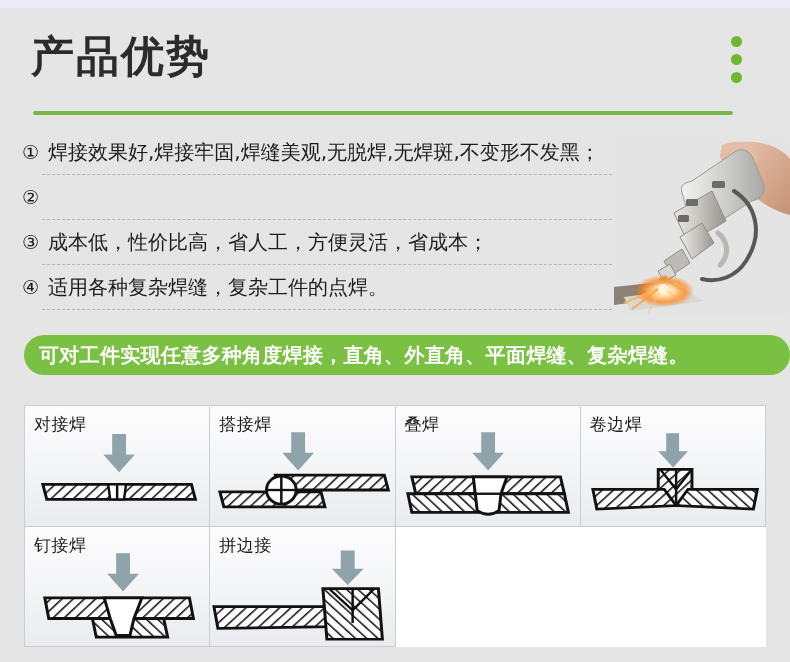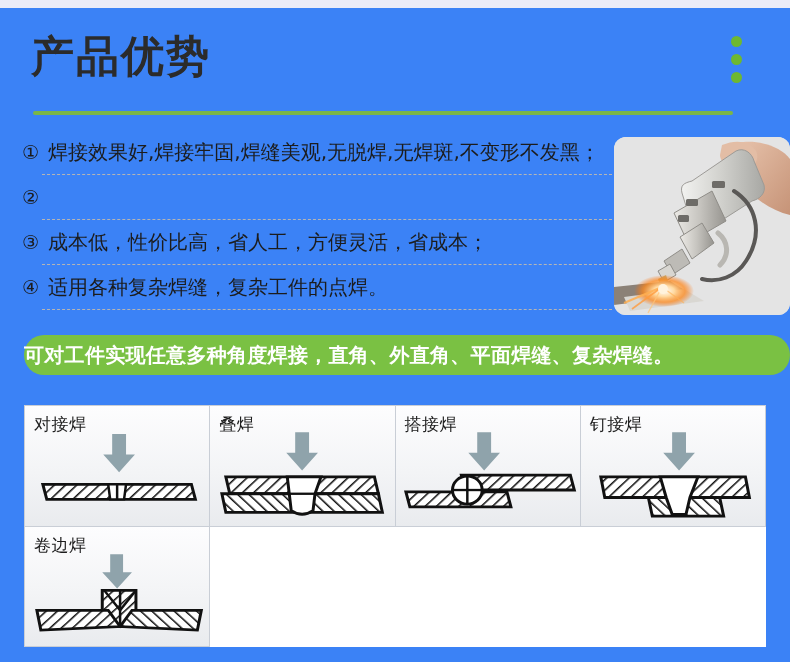--- a/index.html
+++ b/index.html
@@ -2,21 +2,21 @@
 <html><head>
 <meta charset="utf-8">
 <style>
   * { margin:0; padding:0; box-sizing:border-box; }
   html, body {
     width:790px; height:662px;
     background:#ffffff;
     font-family:"DejaVu Sans","Liberation Sans",sans-serif;
     overflow:hidden;
   }
-  #page { position:relative; width:790px; height:662px; background:#3b82f6; }
+  #page { position:relative; width:790px; height:662px; background:#e5e5e5; }
 
   
   .top-strip {
     position:absolute; left:0; top:0; width:790px; height:8px;
     background:#ebecf8;
   }
 
   
   .header { position:absolute; left:0; top:8px; width:790px; height:92px; }
   .page-title {
@@ -61,21 +61,21 @@
   }
 
   
   .banner {
     position:absolute; left:24px; top:335px; width:766px; height:40px;
     background:#7ac143; border-radius:20px;
     display:flex; align-items:center;
   }
   .banner-text {
     color:#ffffff; font-size:20px; font-weight:bold;
-    padding-left:0; letter-spacing:0.3px; white-space:nowrap;
+    padding-left:15px; letter-spacing:0.3px; white-space:nowrap;
   }
 
   
   .weld-grid {
     position:absolute; left:24px; top:405px;
     width:742px; height:242px;
     display:grid;
     grid-template-columns:repeat(4,1fr);
     grid-template-rows:repeat(2,1fr);
     border-left:1px solid #c9ced6;
@@ -218,81 +218,59 @@
         <g>
           <path d="M88 30 h14 v22 h9 l-16 19 l-16 -19 h9 z" fill="#8fa3ab"></path>
         </g>
         <path d="M18 84 L168 84 L172 100 L22 100 Z" fill="url(#h1)" stroke="#111" stroke-width="3"></path>
         <path d="M84 84 L102 84 L100 100 L86 100 Z" fill="#fff" stroke="#111" stroke-width="2.5"></path>
         <line x1="93" y1="84" x2="93" y2="100" stroke="#111" stroke-width="2.5"></line>
       </svg>
     </div>
 
     <div class="weld-cell">
-      <div class="weld-label">叠焊</div>
-      <svg class="weld-svg" viewBox="0 0 186 128" preserveAspectRatio="none">
-        <defs>
-          <pattern id="h3" width="8" height="8" patternUnits="userSpaceOnUse" patternTransform="rotate(45)">
-            <rect width="8" height="8" fill="#fff"></rect>
-              <line x1="0" y1="0" x2="0" y2="8" stroke="#111" stroke-width="3.2"></line>
-          </pattern>
-          <pattern id="h3b" width="8" height="8" patternUnits="userSpaceOnUse" patternTransform="rotate(-45)">
-            <rect width="8" height="8" fill="#fff"></rect>
-              <line x1="0" y1="0" x2="0" y2="8" stroke="#111" stroke-width="3.2"></line>
-          </pattern>
-        </defs>
-        <g>
-          <path d="M86 28 h14 v22 h9 l-16 19 l-16 -19 h9 z" fill="#8fa3ab"></path>
-        </g>
-        <path d="M16 76 L166 76 L170 94 L20 94 Z" fill="url(#h3)" stroke="#111" stroke-width="3"></path>
-        <path d="M12 94 L170 94 L174 114 L16 114 Z" fill="url(#h3b)" stroke="#111" stroke-width="3"></path>
-        <path d="M78 76 L112 76 L106 94 L104 112 Q93 120 82 112 L80 94 Z" fill="#fff" stroke="#111" stroke-width="3"></path>
-        <line x1="80" y1="94" x2="106" y2="94" stroke="#111" stroke-width="2.5"></line>
-      </svg>
-    </div>
-
-    <div class="weld-cell">
       <div class="weld-label">搭接焊</div>
       <svg class="weld-svg" viewBox="0 0 186 128" preserveAspectRatio="none">
         <defs>
           <pattern id="h2" width="8" height="8" patternUnits="userSpaceOnUse" patternTransform="rotate(45)">
             <rect width="8" height="8" fill="#fff"></rect>
               <line x1="0" y1="0" x2="0" y2="8" stroke="#111" stroke-width="3.2"></line>
           </pattern>
         </defs>
         <g>
           <path d="M82 28 h14 v22 h9 l-16 19 l-16 -19 h9 z" fill="#8fa3ab"></path>
         </g>
         <path d="M66 74 L176 74 L180 90 L70 90 Z" fill="url(#h2)" stroke="#111" stroke-width="3"></path>
         <path d="M10 92 L112 92 L116 108 L14 108 Z" fill="url(#h2)" stroke="#111" stroke-width="3"></path>
         <circle cx="72" cy="90" r="15" fill="#fff" stroke="#111" stroke-width="3"></circle>
         <line x1="57" y1="90" x2="87" y2="90" stroke="#111" stroke-width="2.5"></line>
         <line x1="72" y1="75" x2="72" y2="105" stroke="#111" stroke-width="2.5"></line>
       </svg>
     </div>
 
     <div class="weld-cell">
-      <div class="weld-label">钉接焊</div>
+      <div class="weld-label">叠焊</div>
       <svg class="weld-svg" viewBox="0 0 186 128" preserveAspectRatio="none">
         <defs>
-          <pattern id="h4" width="8" height="8" patternUnits="userSpaceOnUse" patternTransform="rotate(45)">
-            <rect width="8" height="8" fill="#fff"></rect>
-              <line x1="0" y1="0" x2="0" y2="8" stroke="#111" stroke-width="3.2"></line>
-          </pattern>
-          <pattern id="h4b" width="8" height="8" patternUnits="userSpaceOnUse" patternTransform="rotate(-45)">
-            <rect width="8" height="8" fill="#fff"></rect>
-              <line x1="0" y1="0" x2="0" y2="8" stroke="#111" stroke-width="3.2"></line>
-          </pattern>
-        </defs>
-        <g>
-          <path d="M92 28 h14 v22 h9 l-16 19 l-16 -19 h9 z" fill="#8fa3ab"></path>
-        </g>
-        <path d="M20 76 L166 76 L170 98 L24 98 Z" fill="url(#h4)" stroke="#111" stroke-width="3"></path>
-        <path d="M68 98 L140 98 L144 118 L72 118 Z" fill="url(#h4b)" stroke="#111" stroke-width="3"></path>
-        <path d="M80 76 L118 76 L110 98 L106 116 L92 116 L86 98 Z" fill="#fff" stroke="#111" stroke-width="3"></path>
+          <pattern id="h3" width="8" height="8" patternUnits="userSpaceOnUse" patternTransform="rotate(45)">
+            <rect width="8" height="8" fill="#fff"></rect>
+              <line x1="0" y1="0" x2="0" y2="8" stroke="#111" stroke-width="3.2"></line>
+          </pattern>
+          <pattern id="h3b" width="8" height="8" patternUnits="userSpaceOnUse" patternTransform="rotate(-45)">
+            <rect width="8" height="8" fill="#fff"></rect>
+              <line x1="0" y1="0" x2="0" y2="8" stroke="#111" stroke-width="3.2"></line>
+          </pattern>
+        </defs>
+        <g>
+          <path d="M86 28 h14 v22 h9 l-16 19 l-16 -19 h9 z" fill="#8fa3ab"></path>
+        </g>
+        <path d="M16 76 L166 76 L170 94 L20 94 Z" fill="url(#h3)" stroke="#111" stroke-width="3"></path>
+        <path d="M12 94 L170 94 L174 114 L16 114 Z" fill="url(#h3b)" stroke="#111" stroke-width="3"></path>
+        <path d="M78 76 L112 76 L106 94 L104 112 Q93 120 82 112 L80 94 Z" fill="#fff" stroke="#111" stroke-width="3"></path>
+        <line x1="80" y1="94" x2="106" y2="94" stroke="#111" stroke-width="2.5"></line>
       </svg>
     </div>
 
     <div class="weld-cell">
       <div class="weld-label">卷边焊</div>
       <svg class="weld-svg" viewBox="0 0 186 132" preserveAspectRatio="none">
         <defs>
           <pattern id="h5" width="8" height="8" patternUnits="userSpaceOnUse" patternTransform="rotate(45)">
             <rect width="8" height="8" fill="#fff"></rect>
               <line x1="0" y1="0" x2="0" y2="8" stroke="#111" stroke-width="3.2"></line>
@@ -306,17 +284,61 @@
           <path d="M86 30 h13 v20 h9 l-15 18 l-15 -18 h8 z" fill="#8fa3ab"></path>
         </g>
         <path d="M78 70 L112 70 L112 96 L96 110 L78 96 Z" fill="url(#h5)" stroke="#111" stroke-width="3"></path>
         <path d="M12 92 L84 92 L96 110 L16 114 Z" fill="url(#h5)" stroke="#111" stroke-width="3"></path>
         <path d="M96 110 L108 92 L178 92 L174 114 Z" fill="url(#h5b)" stroke="#111" stroke-width="3"></path>
         <path d="M80 70 L96 92 L112 70" fill="none" stroke="#111" stroke-width="2.5"></path>
         <line x1="96" y1="70" x2="96" y2="110" stroke="#111" stroke-width="2.5"></line>
       </svg>
     </div>
 
-
-
+    <div class="weld-cell">
+      <div class="weld-label">钉接焊</div>
+      <svg class="weld-svg" viewBox="0 0 186 128" preserveAspectRatio="none">
+        <defs>
+          <pattern id="h4" width="8" height="8" patternUnits="userSpaceOnUse" patternTransform="rotate(45)">
+            <rect width="8" height="8" fill="#fff"></rect>
+              <line x1="0" y1="0" x2="0" y2="8" stroke="#111" stroke-width="3.2"></line>
+          </pattern>
+          <pattern id="h4b" width="8" height="8" patternUnits="userSpaceOnUse" patternTransform="rotate(-45)">
+            <rect width="8" height="8" fill="#fff"></rect>
+              <line x1="0" y1="0" x2="0" y2="8" stroke="#111" stroke-width="3.2"></line>
+          </pattern>
+        </defs>
+        <g>
+          <path d="M92 28 h14 v22 h9 l-16 19 l-16 -19 h9 z" fill="#8fa3ab"></path>
+        </g>
+        <path d="M20 76 L166 76 L170 98 L24 98 Z" fill="url(#h4)" stroke="#111" stroke-width="3"></path>
+        <path d="M68 98 L140 98 L144 118 L72 118 Z" fill="url(#h4b)" stroke="#111" stroke-width="3"></path>
+        <path d="M80 76 L118 76 L110 98 L106 116 L92 116 L86 98 Z" fill="#fff" stroke="#111" stroke-width="3"></path>
+      </svg>
+    </div>
+
+
+
+    <div class="weld-cell">
+      <div class="weld-label">拼边接</div>
+      <svg class="weld-svg" viewBox="0 0 186 132" preserveAspectRatio="none">
+        <defs>
+          <pattern id="h8" width="8" height="8" patternUnits="userSpaceOnUse" patternTransform="rotate(45)">
+            <rect width="8" height="8" fill="#fff"></rect>
+              <line x1="0" y1="0" x2="0" y2="8" stroke="#111" stroke-width="3.2"></line>
+          </pattern>
+          <pattern id="h8b" width="8" height="8" patternUnits="userSpaceOnUse" patternTransform="rotate(-45)">
+            <rect width="8" height="8" fill="#fff"></rect>
+              <line x1="0" y1="0" x2="0" y2="8" stroke="#111" stroke-width="3.2"></line>
+          </pattern>
+        </defs>
+        <g>
+          <path d="M132 26 h14 v20 h9 l-16 18 l-16 -18 h9 z" fill="#8fa3ab"></path>
+        </g>
+        <path d="M4 88 L118 88 L122 110 L8 112 Z" fill="url(#h8)" stroke="#111" stroke-width="3"></path>
+        <path d="M114 68 L170 68 L174 124 L118 124 Z" fill="url(#h8b)" stroke="#111" stroke-width="3"></path>
+        <path d="M120 68 L144 92 L166 68" fill="none" stroke="#111" stroke-width="2.5"></path>
+        <line x1="144" y1="68" x2="144" y2="106" stroke="#111" stroke-width="2.5"></line>
+      </svg>
+    </div>
 
   </div>
 </div>
 
 </body></html>

